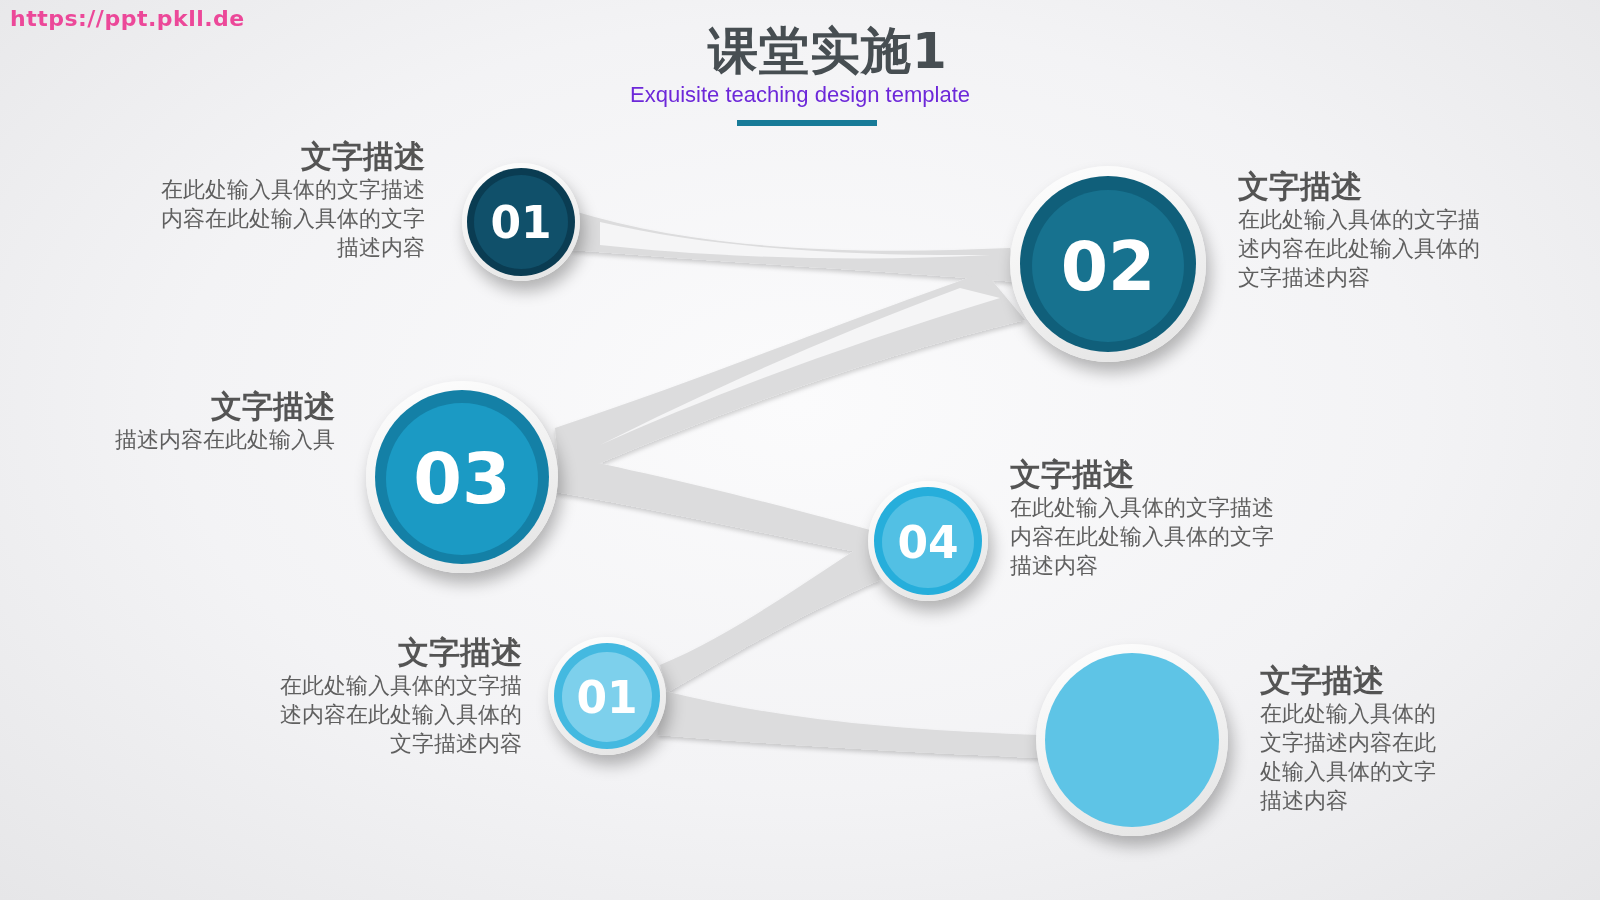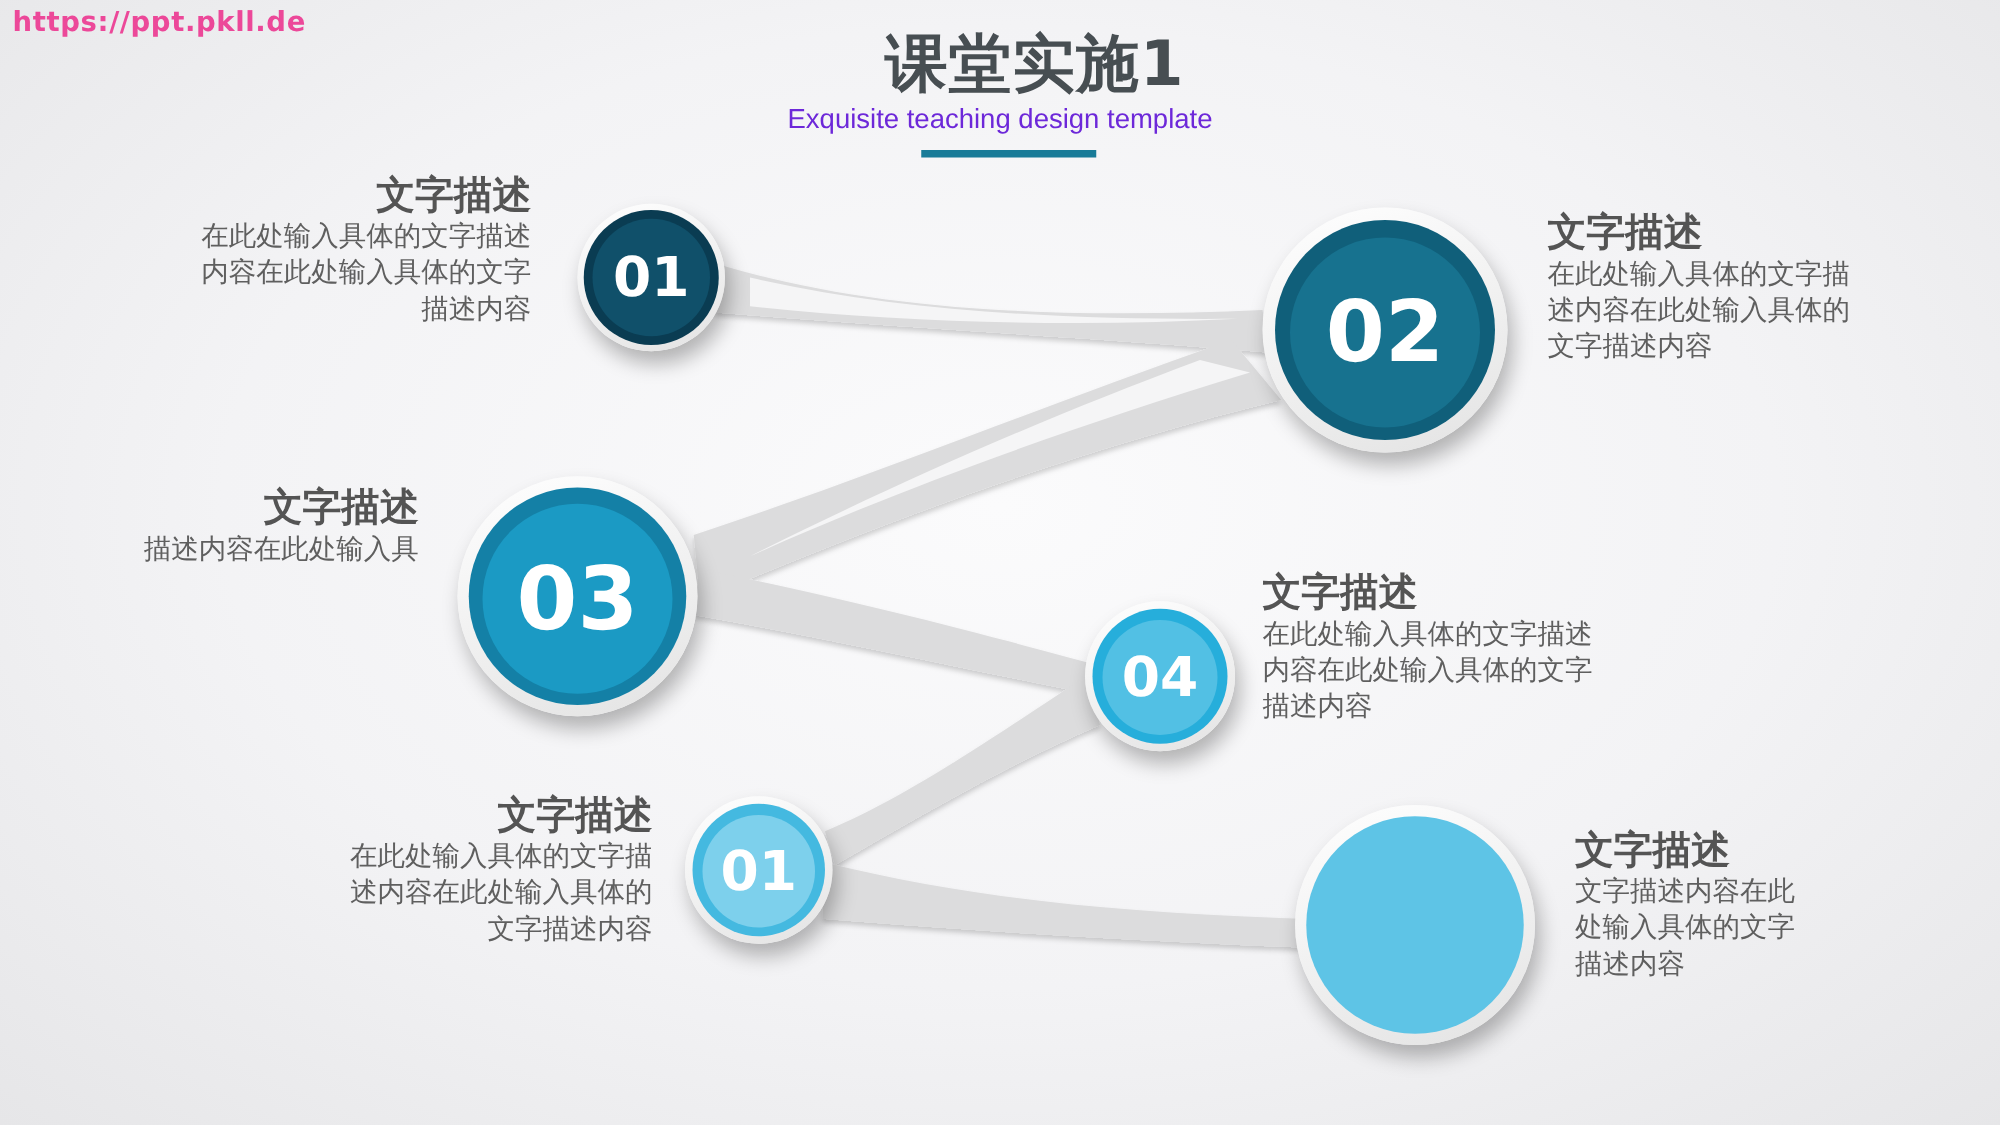--- a/index.html
+++ b/index.html
@@ -142,17 +142,18 @@
   <div class="body">
     <div>在此处输入具体的文字描</div>
     <div>述内容在此处输入具体的</div>
     <div>文字描述内容</div>
   </div>
 </div>
 
 <div class="block" style="left:1260px;top:662px;width:240px;">
   <div class="head">文字描述</div>
   <div class="body">
+    <div>在此处输入具体的</div>
     <div>文字描述内容在此</div>
     <div>处输入具体的文字</div>
     <div>描述内容</div>
   </div>
 </div>
 
 </body></html>

